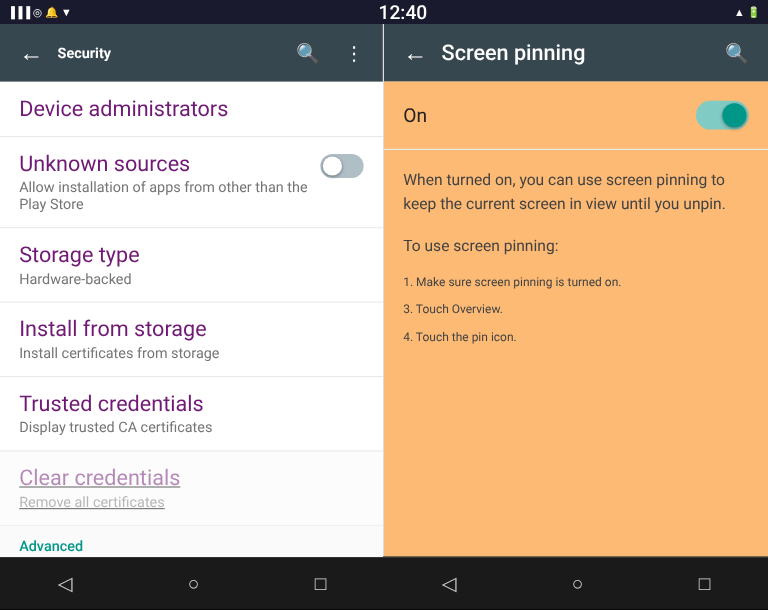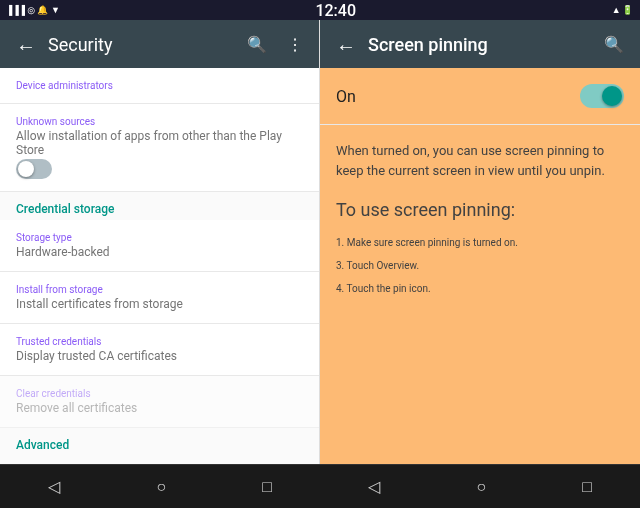--- a/index.html
+++ b/index.html
@@ -56,22 +56,22 @@
       flex-shrink: 0;
     }
     .toolbar .back-btn {
       color: #fff;
       font-size: 20px;
       cursor: pointer;
       padding: 8px;
     }
     .toolbar .title {
       color: #fff;
-      font-size: 18px;
-      font-weight: 400;
+      font-size: 12px;
+      font-weight: 700;
       flex: 1;
       margin-left: 4px;
     }
     .toolbar-actions {
       display: flex;
       gap: 4px;
     }
     .toolbar-actions span {
       color: #fff;
       font-size: 16px;
@@ -85,38 +85,38 @@
       background: #fafafa;
     }
 
     .settings-item {
       padding: 12px 16px;
       border-bottom: 1px solid #e8e8e8;
       background: #fff;
       cursor: pointer;
     }
     .settings-item .item-title {
-      font-size: 10px;
-      color: #8b5cf6;
+      font-size: 18px;
+      color: #701a75;
       font-weight: 400;
     }
     .settings-item .item-subtitle {
       font-size: 12px;
       color: #757575;
       margin-top: 2px;
     }
     .settings-item.disabled {
       opacity: 0.5;
       cursor: default;
+      text-decoration: underline;
     }
     .settings-item.with-toggle {
       display: flex;
       align-items: flex-start;
       justify-content: space-between;
-      flex-direction: column;
     }
     .settings-item.with-toggle .item-content {
       flex: 1;
       padding-right: 8px;
     }
 
     .section-header {
       padding: 10px 16px 4px;
       font-size: 12px;
       color: #009688;
@@ -232,21 +232,21 @@
     .pin-description {
       padding: 16px;
     }
     .pin-description p {
       font-size: 13px;
       color: #424242;
       line-height: 1.5;
       margin-bottom: 16px;
     }
     .pin-description .steps-title {
-      font-size: 18px;
+      font-size: 13px;
       color: #424242;
       margin-bottom: 12px;
     }
     .pin-description .step {
       font-size: 10px;
       color: #424242;
       line-height: 1.5;
       margin-bottom: 8px;
     }
 
@@ -310,21 +310,20 @@
           <div class="item-title">Unknown sources</div>
           <div class="item-subtitle">Allow installation of apps from other than the Play Store</div>
         </div>
         <div class="toggle-switch">
           <div class="toggle-track off">
             <div class="toggle-thumb"></div>
           </div>
         </div>
       </div>
 
-      <div class="section-header">Credential storage</div>
 
       <div class="settings-item">
         <div class="item-title">Storage type</div>
         <div class="item-subtitle">Hardware-backed</div>
       </div>
 
       <div class="settings-item">
         <div class="item-title">Install from storage</div>
         <div class="item-subtitle">Install certificates from storage</div>
       </div>

